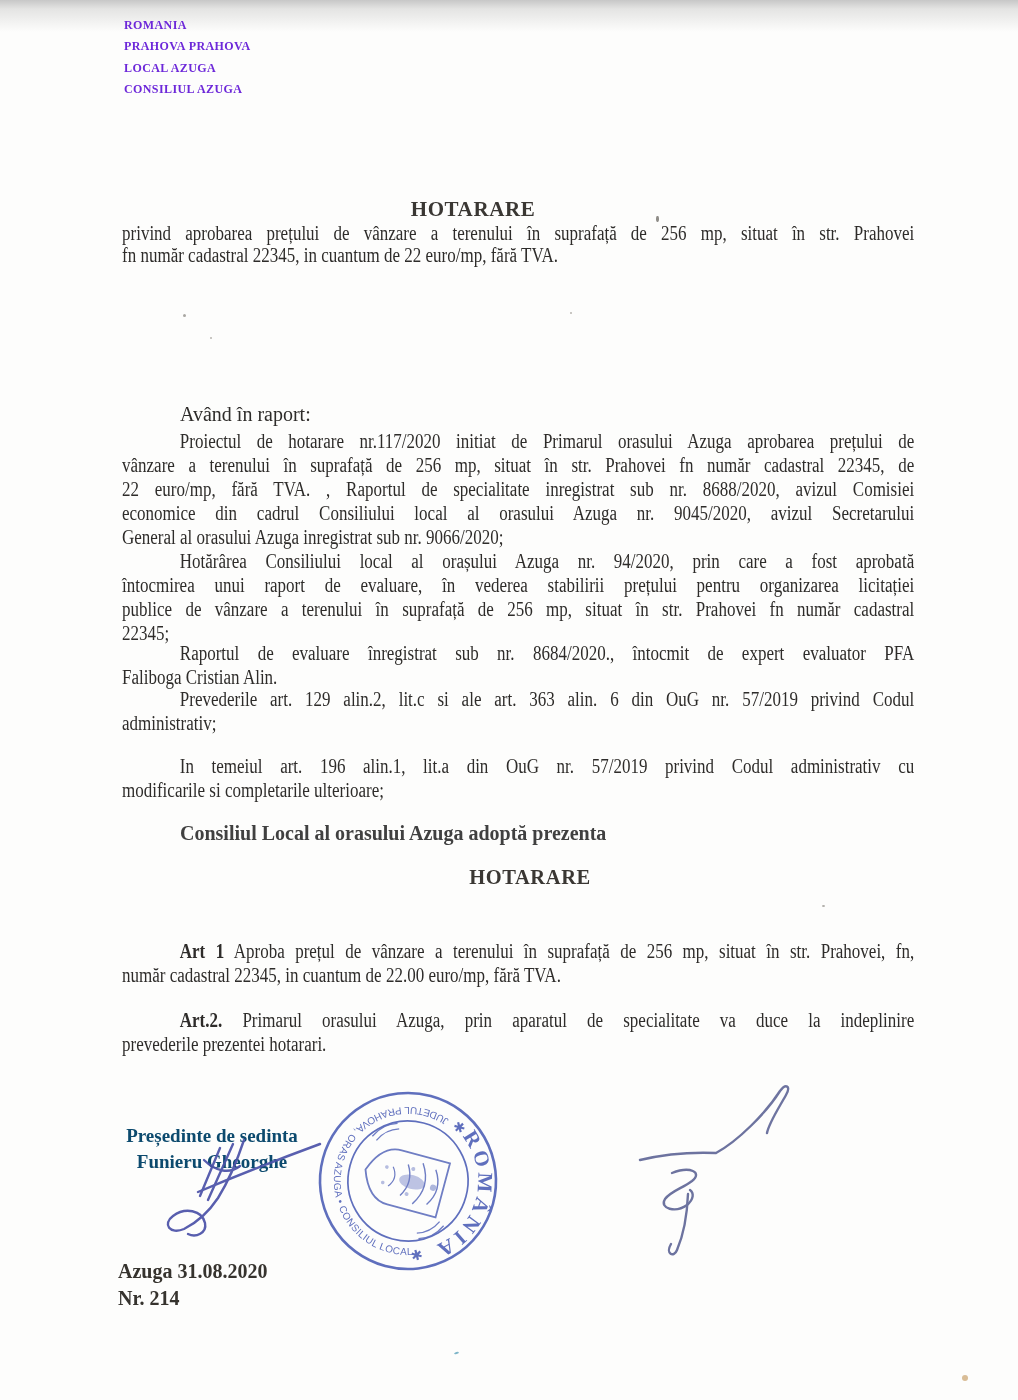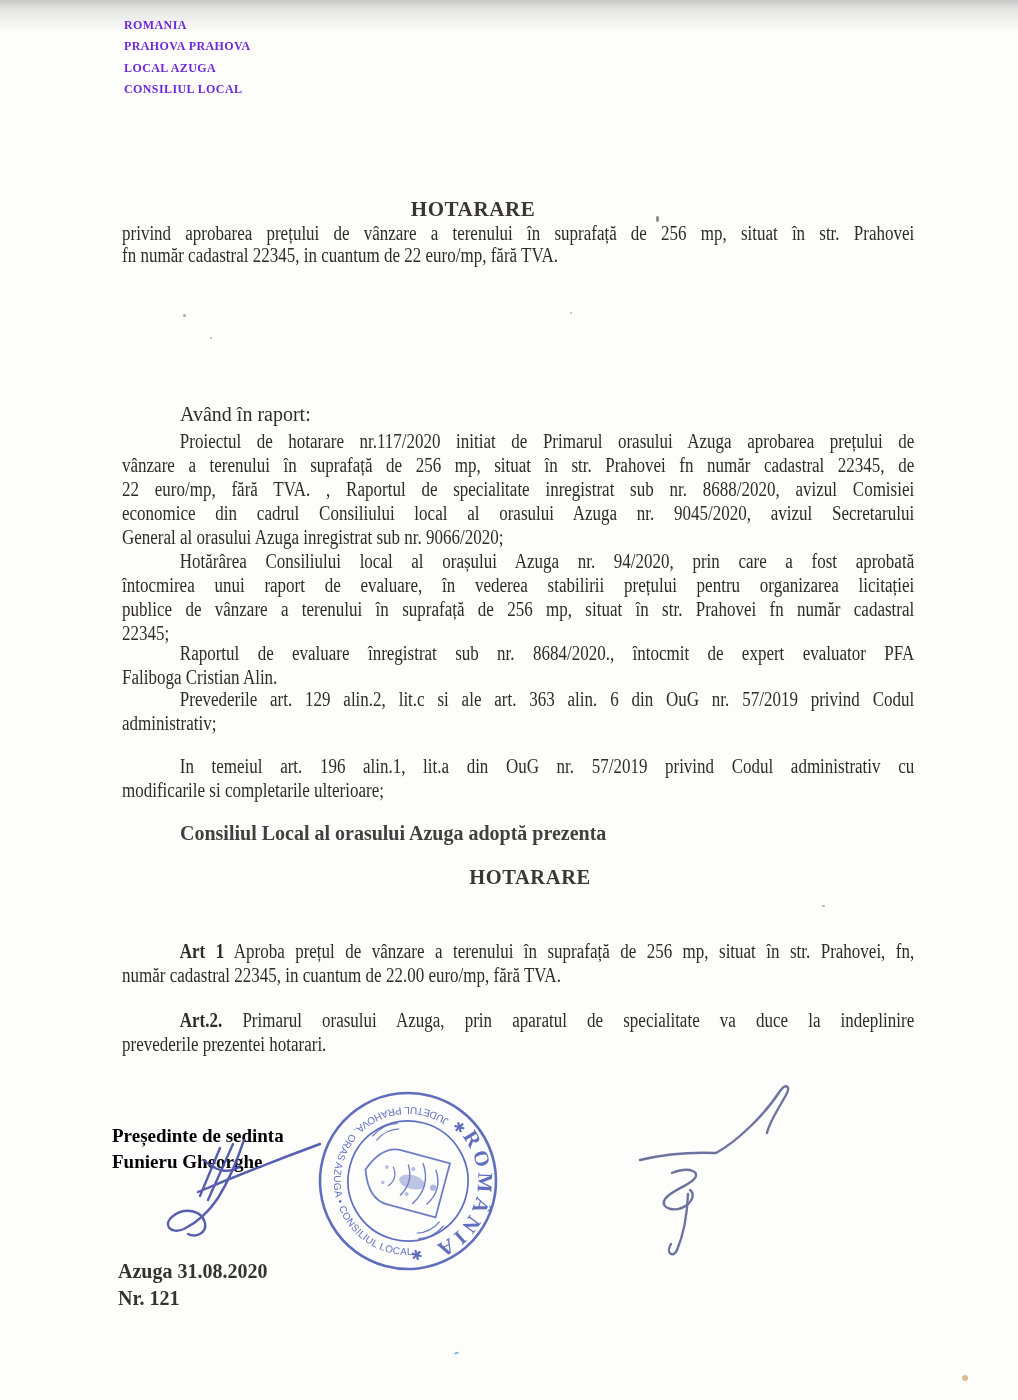--- a/index.html
+++ b/index.html
@@ -40,21 +40,21 @@
   .p5{left:122px;top:754px;}
   .avand{left:180px;top:403px;font-size:20px;}
   .adoption{left:180px;top:822px;font-size:20px;font-weight:bold;color:#404040;}
   .decision-title{
     left:102px;width:856px;top:866px;text-align:center;
     font-weight:bold;font-size:20.5px;letter-spacing:.6px;color:#3a3733;
   }
   .art1{left:122px;top:939px;}
   .art2{left:122px;top:1008px;}
   .art-label{font-weight:bold;}
-  .sig{font-weight:bold;font-size:19px;line-height:26px;color:#000000;}
+  .sig{font-weight:bold;font-size:19px;line-height:26px;text-align:center;color:#0c4a6e;}
   .sig-left{left:112px;top:1123px;width:200px;}
   .sig-right{left:570px;top:1125px;width:312px;}
   .footer{
     left:118px;top:1258px;
     font-weight:bold;font-size:20px;line-height:27px;color:#36332e;
   }
   .speck{position:absolute;border-radius:50%;pointer-events:none;}
   svg{position:absolute;overflow:visible;}
   .stamp-svg{left:315px;top:1088px;}
   .sigink-left{left:140px;top:1130px;}
@@ -63,21 +63,21 @@
 </head>
 <body>
 
 <div class="page">
   <div class="scan-top"></div>
 
   <div class="txt hdr">
     <div>ROMANIA</div>
     <div>PRAHOVA PRAHOVA</div>
     <div>LOCAL AZUGA</div>
-    <div>CONSILIUL LOCAL</div>
+    <div>CONSILIUL AZUGA</div>
   </div>
 
   <div class="txt doc-title">HOTARARE</div>
 
   <div class="txt subtitle scaled">
     <span class="line">privind  aprobarea prețului de vânzare a terenului în suprafață de 256  mp, situat în str. Prahovei</span>
     <span class="line last">fn număr cadastral 22345, in cuantum de  22 euro/mp,  fără TVA.</span>
   </div>
 
   <div class="txt avand">Având în raport:</div>
@@ -126,21 +126,21 @@
   </div>
 
   <div class="txt sig sig-left">
     <div>Președinte de sedinta</div>
     <div>Funieru Gheorghe</div>
   </div>
 
 
   <div class="txt footer">
     <div>Azuga 31.08.2020</div>
-    <div>Nr. 121</div>
+    <div>Nr. 214</div>
   </div>
 
   <svg class="stamp-svg" width="186" height="186" viewBox="-93 -93 186 186">
     <g transform="rotate(105)" stroke="#4a5cb5" fill="none" opacity="0.88">
       <circle r="88" stroke-width="2.6"></circle>
       <circle r="60" stroke-width="1.7"></circle>
       <defs>
         <path id="arcTop" d="M -70 0 A 70 70 0 0 1 70 0"></path>
         <path id="arcRing" d="M -69.5 -25.3 A 74 74 0 1 0 69.5 -25.3"></path>
       </defs>

